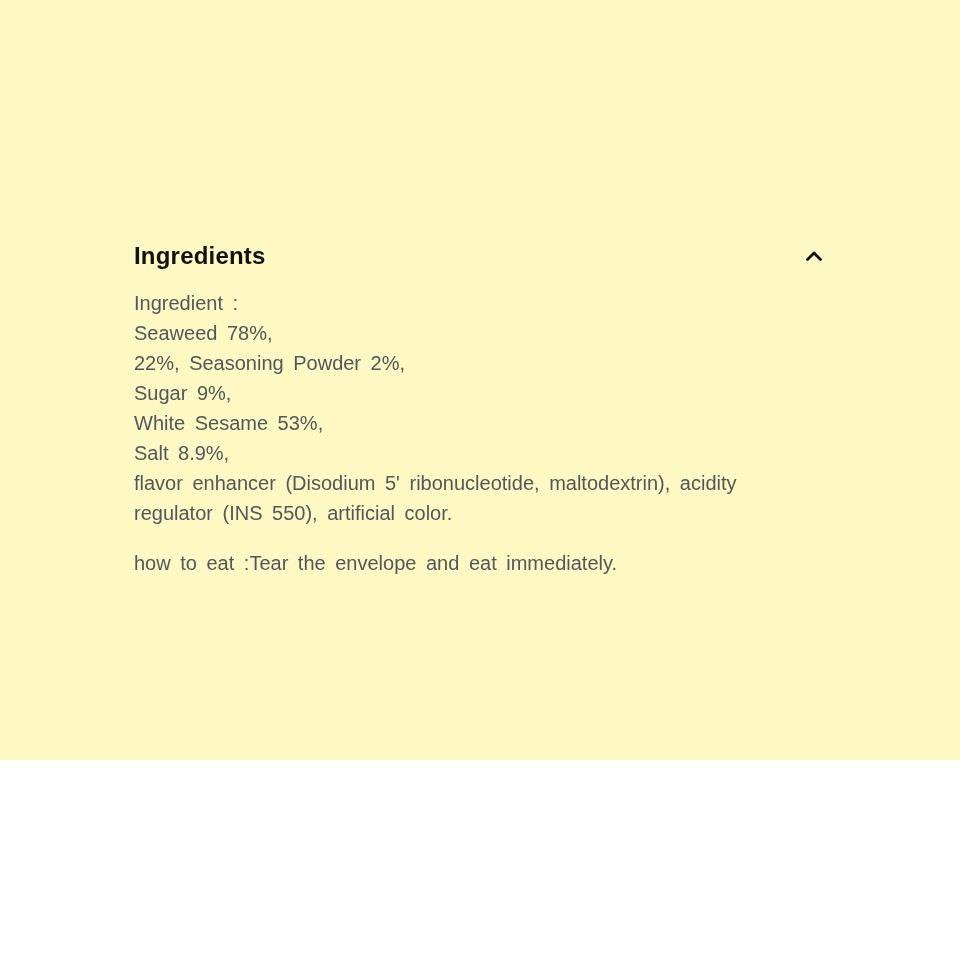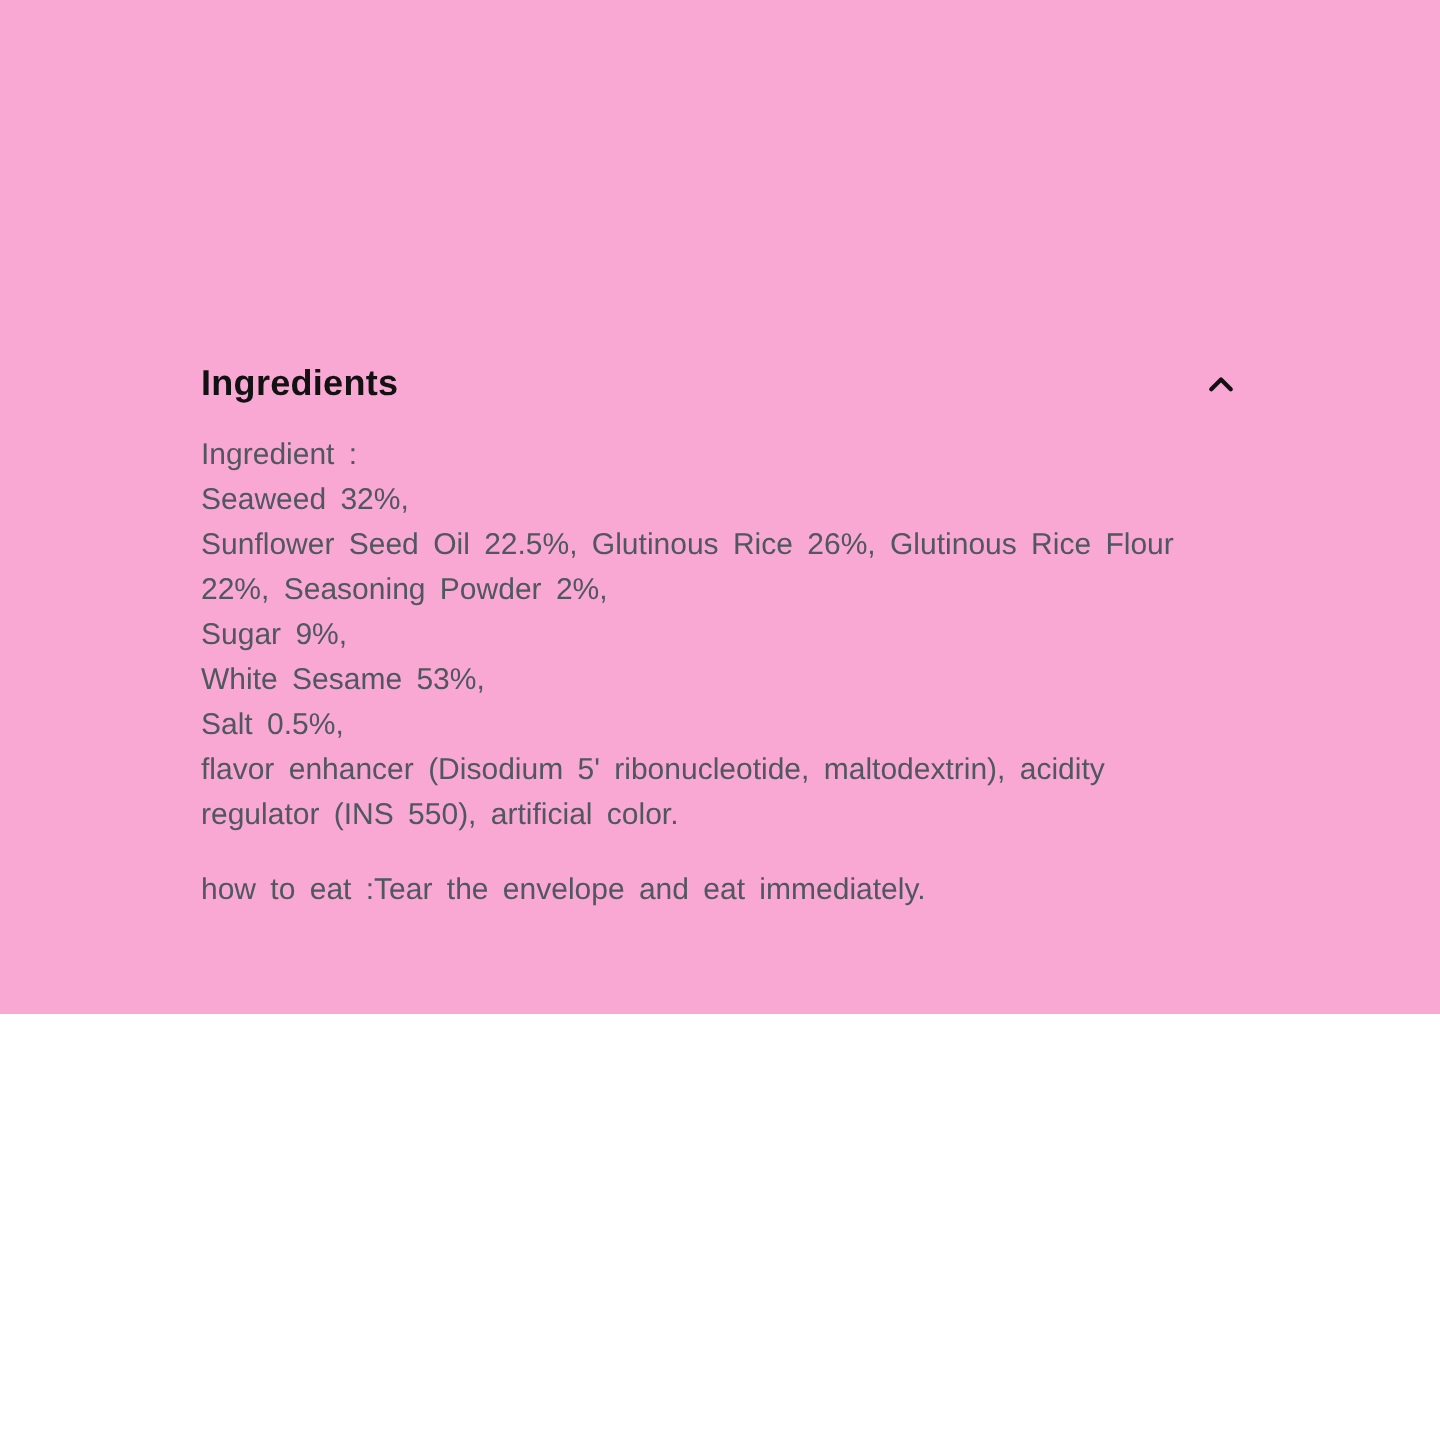--- a/index.html
+++ b/index.html
@@ -6,22 +6,22 @@
   html, body { margin: 0; padding: 0; }
   body {
     width: 960px;
     height: 960px;
     background: #ffffff;
     font-family: "Liberation Sans", sans-serif;
     overflow: hidden;
   }
   .page {
     width: 960px;
-    height: 676px;
-    background: #f9a8d4;
+    height: 760px;
+    background: #fef9c3;
   }
   .ingredients-section {
     padding: 242px 134px 0 134px;
   }
   .section-header {
     display: flex;
     justify-content: space-between;
     align-items: center;
     cursor: pointer;
   }
@@ -68,26 +68,25 @@
       <span class="chevron">
         <svg viewBox="0 0 24 24" width="24" height="24" aria-hidden="true">
           <path d="M5.5 15.5 L12 9 L18.5 15.5" fill="none" stroke="#111111" stroke-width="2.8" stroke-linecap="round" stroke-linejoin="round"></path>
         </svg>
       </span>
     </div>
 
     <div class="section-body">
       <div class="paragraph">
           <div class="body-line">Ingredient :</div>
-          <div class="body-line">Seaweed 32%,</div>
-          <div class="body-line">Sunflower Seed Oil 22.5%, Glutinous Rice 26%, Glutinous Rice Flour</div>
+          <div class="body-line">Seaweed 78%,</div>
           <div class="body-line">22%, Seasoning Powder 2%,</div>
           <div class="body-line">Sugar 9%,</div>
           <div class="body-line">White Sesame 53%,</div>
-          <div class="body-line">Salt 0.5%,</div>
+          <div class="body-line">Salt 8.9%,</div>
           <div class="body-line">flavor enhancer (Disodium 5' ribonucleotide, maltodextrin), acidity</div>
           <div class="body-line">regulator (INS 550), artificial color.</div>
         </div>
 
 
       <p class="paragraph">how to eat :Tear the envelope and eat immediately.</p>
     </div>
 
   </section>
 </div>

